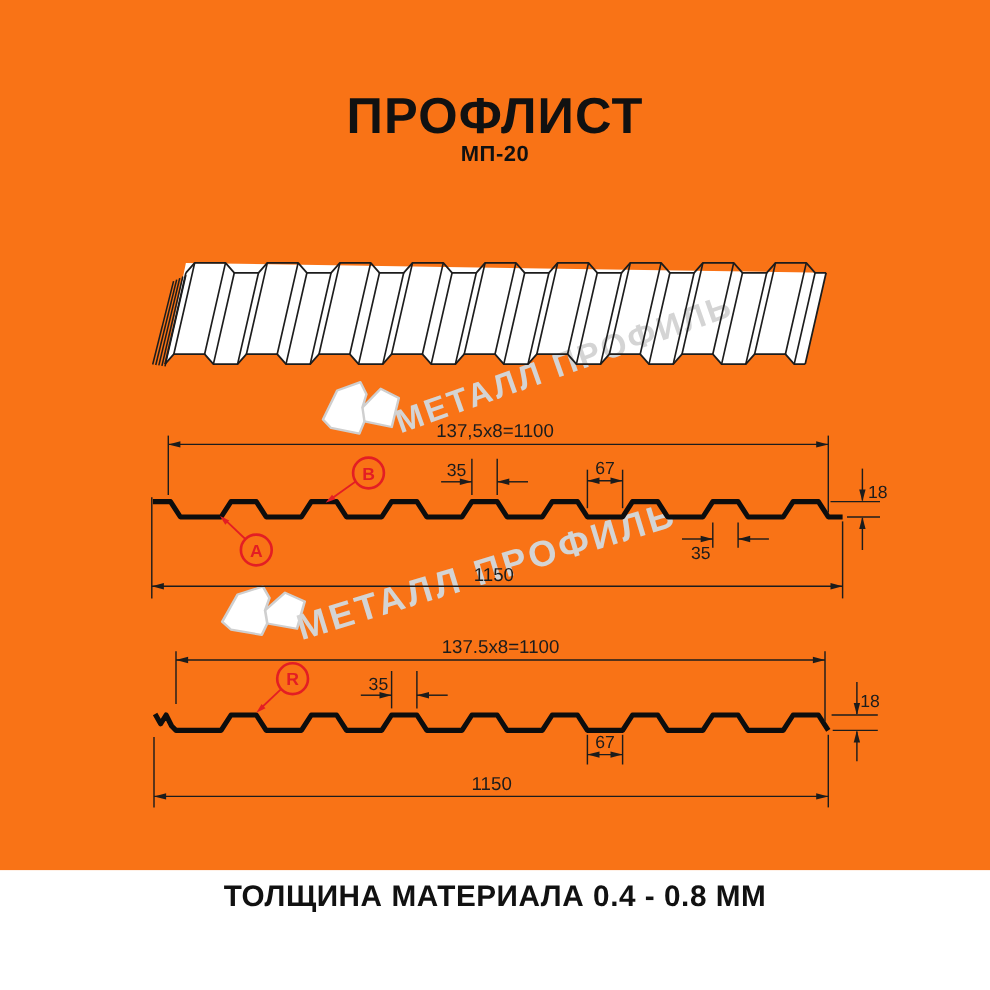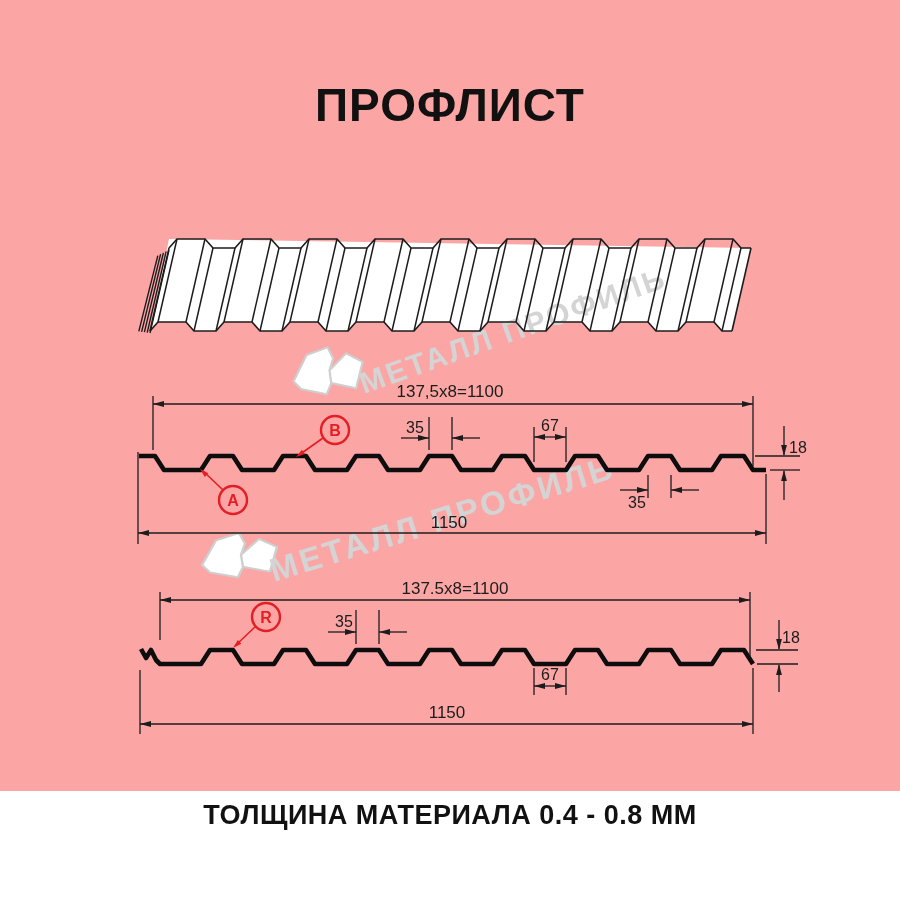--- a/index.html
+++ b/index.html
@@ -1,35 +1,36 @@
 <!DOCTYPE html>
 <html><head>
 <meta charset="utf-8">
 <style>
   html,body{margin:0;padding:0;background:#fff;width:900px;height:900px;overflow:hidden;
     font-family:"Liberation Sans",sans-serif;}
-  .stage{position:relative;width:900px;height:791px;background:#fca5a5;}
+  .stage{position:relative;width:900px;height:791px;background:#f97316;}
   .hdr{position:absolute;left:0;right:0;text-align:center;color:#111;}
   #title{top:78px;font-size:46px;font-weight:800;letter-spacing:1px;}
   #subtitle{top:129px;font-size:20px;font-weight:600;letter-spacing:.5px;}
   #footer{top:800px;font-size:27px;font-weight:600;letter-spacing:.5px;}
   svg{position:absolute;left:0;top:0;}
   text.dim{font-family:"Liberation Sans",sans-serif;font-size:16px;fill:#1c1c1c;}
   text.dimbig{font-family:"Liberation Sans",sans-serif;font-size:17px;fill:#1c1c1c;}
   text.marker{font-family:"Liberation Sans",sans-serif;font-size:16px;font-weight:bold;fill:#e31e24;text-anchor:middle;}
   text.wm{font-family:"Liberation Sans",sans-serif;font-weight:bold;fill:#d4d4d4;}
   circle.mk{fill:none;stroke:#e31e24;stroke-width:2.4px;}
   path.logo{fill:#ffffff;stroke:#cfcfcf;stroke-width:2.4px;stroke-linejoin:round;}
 </style>
 </head>
 <body>
 
 <div class="stage">
 
   <div id="title" class="hdr">ПРОФЛИСТ</div>
+  <div id="subtitle" class="hdr">МП-20</div>
 
   <svg id="drawing" width="900" height="900" viewBox="0 0 900 900">
 
     <g id="g-fill">
         <path d="M150,331 l8,-9 h28 l8,9 h22 l8,-9 h28 l8,9 h22 l8,-9 h28 l8,9 h22 l8,-9 h28 l8,9 h22 l8,-9 h28 l8,9 h22 l8,-9 h28 l8,9 h22 l8,-9 h28 l8,9 h22 l8,-9 h28 l8,9 h22 l8,-9 h28 l8,9 h10 L751,248 L169,239 Z" fill="#ffffff" stroke="none"></path>
       </g>
 
     <g>
       <path class="logo" transform="translate(289,344) scale(0.92,0.85)" d="M5,44 L19,13 L42,4 L48,17 L44,31 L62,11 L80,21 L73,52 L46,46 L41,59 L13,53 Z"></path>
       <path d="M44,31 L46,46" transform="translate(289,344) scale(0.92,0.85)" fill="none" stroke="#cfcfcf" stroke-width="2.4"></path>

